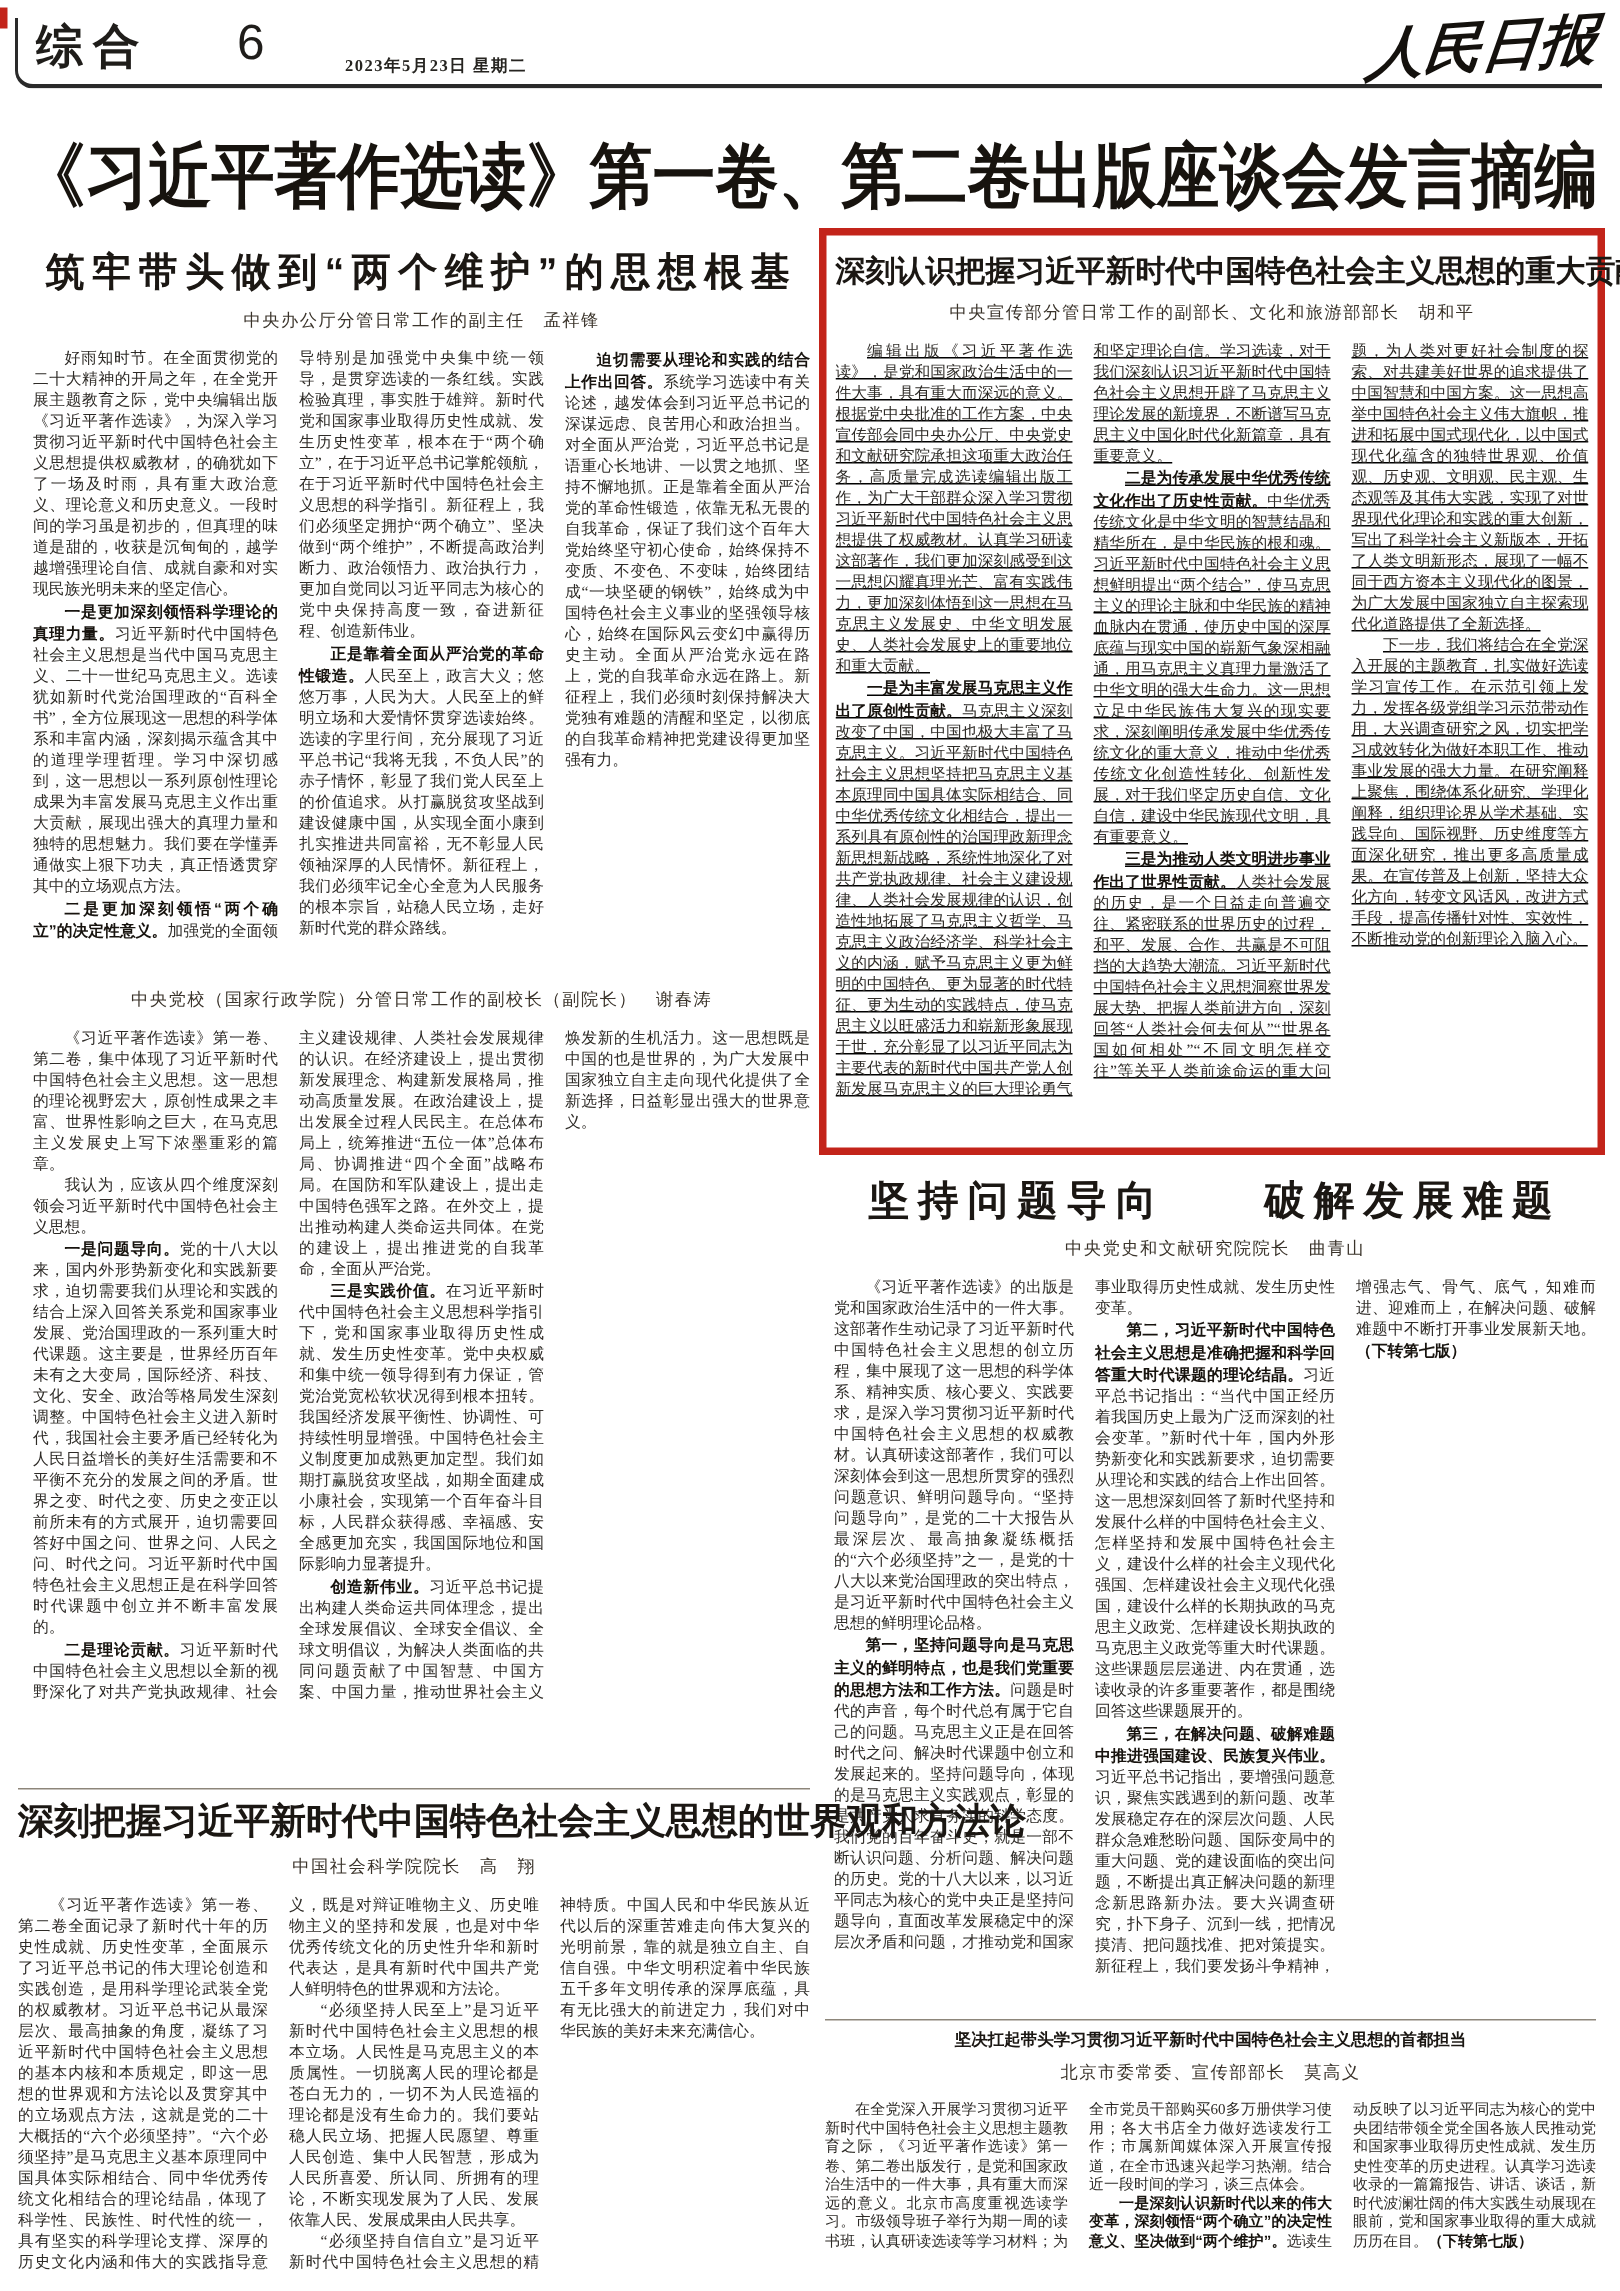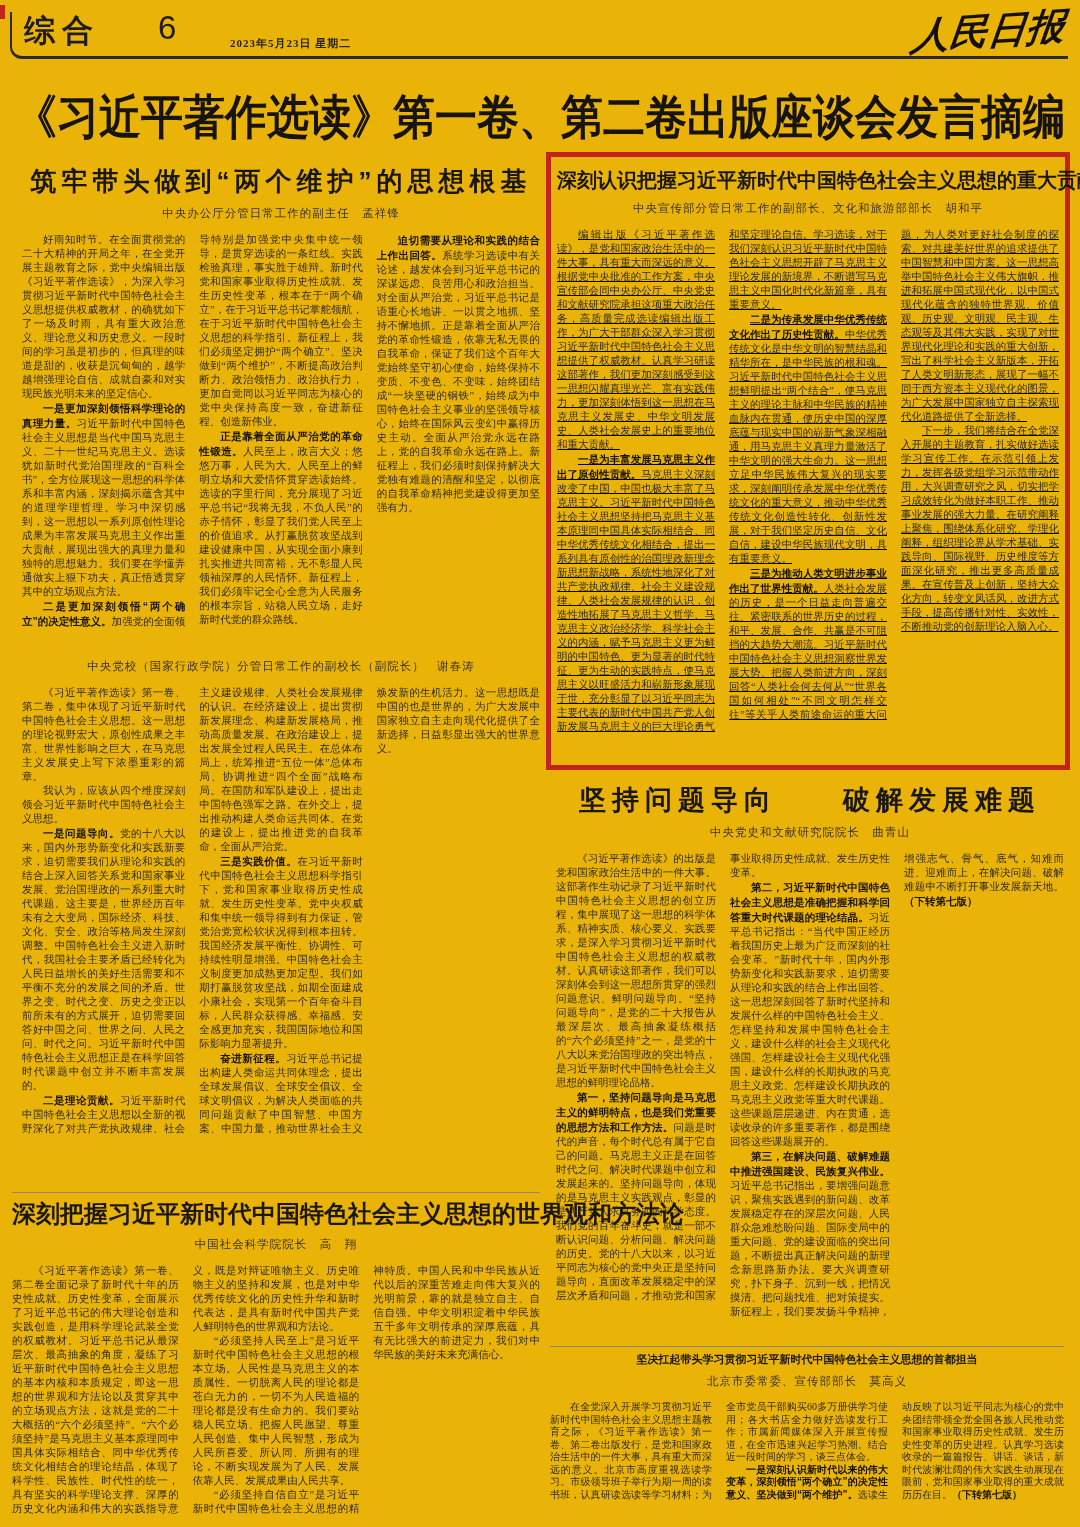--- a/index.html
+++ b/index.html
@@ -1,16 +1,16 @@
 <!DOCTYPE html>
 <html><head>
 <meta charset="utf-8">
 <style>
   html,body{margin:0;padding:0;background:#cfc9ba;}
-  #page{position:relative;width:1080px;height:1527px;margin:0 auto;background:#eab308;
+  #page{position:relative;width:1080px;height:1527px;margin:0 auto;background:#ffffff;
         overflow:hidden;font-family:"Liberation Serif",serif;}
   
   .red-tick{position:absolute;left:0;top:5px;width:5px;height:14px;background:#c3241a;}
   .header-frame{position:absolute;left:10px;top:12px;width:1056px;height:44px;
         border-left:2px solid #2a2a2a;border-bottom:3px solid #2a2a2a;border-bottom-left-radius:12px;}
   .section-label{position:absolute;left:24px;top:10px;font-family:"Liberation Sans",sans-serif;
         font-weight:700;font-size:31px;letter-spacing:7px;color:#1f1d1a;}
   .page-num{position:absolute;left:158px;top:9px;font-family:"Liberation Sans",sans-serif;
         font-size:33px;color:#1f1d1a;}
   .date-label{position:absolute;left:230px;top:36px;font-size:11px;font-weight:700;
@@ -92,21 +92,21 @@
   </div>
 
   <div id="art3" class="article">
     <div class="a-byline">中央党校（国家行政学院）分管日常工作的副校长（副院长）　谢春涛</div>
     <div class="a-body">
         <p class="para">《习近平著作选读》第一卷、第二卷，集中体现了习近平新时代中国特色社会主义思想。这一思想的理论视野宏大，原创性成果之丰富、世界性影响之巨大，在马克思主义发展史上写下浓墨重彩的篇章。</p>
         <p class="para">我认为，应该从四个维度深刻领会习近平新时代中国特色社会主义思想。</p>
         <p class="para"><b>一是问题导向。</b>党的十八大以来，国内外形势新变化和实践新要求，迫切需要我们从理论和实践的结合上深入回答关系党和国家事业发展、党治国理政的一系列重大时代课题。这主要是，世界经历百年未有之大变局，国际经济、科技、文化、安全、政治等格局发生深刻调整。中国特色社会主义进入新时代，我国社会主要矛盾已经转化为人民日益增长的美好生活需要和不平衡不充分的发展之间的矛盾。世界之变、时代之变、历史之变正以前所未有的方式展开，迫切需要回答好中国之问、世界之问、人民之问、时代之问。习近平新时代中国特色社会主义思想正是在科学回答时代课题中创立并不断丰富发展的。</p>
         <p class="para"><b>二是理论贡献。</b>习近平新时代中国特色社会主义思想以全新的视野深化了对共产党执政规律、社会主义建设规律、人类社会发展规律的认识。在经济建设上，提出贯彻新发展理念、构建新发展格局，推动高质量发展。在政治建设上，提出发展全过程人民民主。在总体布局上，统筹推进“五位一体”总体布局、协调推进“四个全面”战略布局。在国防和军队建设上，提出走中国特色强军之路。在外交上，提出推动构建人类命运共同体。在党的建设上，提出推进党的自我革命，全面从严治党。</p>
         <p class="para"><b>三是实践价值。</b>在习近平新时代中国特色社会主义思想科学指引下，党和国家事业取得历史性成就、发生历史性变革。党中央权威和集中统一领导得到有力保证，管党治党宽松软状况得到根本扭转。我国经济发展平衡性、协调性、可持续性明显增强。中国特色社会主义制度更加成熟更加定型。我们如期打赢脱贫攻坚战，如期全面建成小康社会，实现第一个百年奋斗目标，人民群众获得感、幸福感、安全感更加充实，我国国际地位和国际影响力显著提升。</p>
-        <p class="para"><b>奋进新征程。</b>习近平总书记提出构建人类命运共同体理念，提出全球发展倡议、全球安全倡议、全球文明倡议，为解决人类面临的共同问题贡献了中国智慧、中国方案、中国力量，推动世界社会主义焕发新的生机活力。这一思想既是中国的也是世界的，为广大发展中国家独立自主走向现代化提供了全新选择，日益彰显出强大的世界意义。</p>
+        <p class="para"><b>创造新伟业。</b>习近平总书记提出构建人类命运共同体理念，提出全球发展倡议、全球安全倡议、全球文明倡议，为解决人类面临的共同问题贡献了中国智慧、中国方案、中国力量，推动世界社会主义焕发新的生机活力。这一思想既是中国的也是世界的，为广大发展中国家独立自主走向现代化提供了全新选择，日益彰显出强大的世界意义。</p>
       </div>
   </div>
 
   <div id="art4" class="article">
     <div class="a-title">坚持问题导向　　破解发展难题</div>
     <div class="a-byline">中央党史和文献研究院院长　曲青山</div>
     <div class="a-body">
         <p class="para">《习近平著作选读》的出版是党和国家政治生活中的一件大事。这部著作生动记录了习近平新时代中国特色社会主义思想的创立历程，集中展现了这一思想的科学体系、精神实质、核心要义、实践要求，是深入学习贯彻习近平新时代中国特色社会主义思想的权威教材。认真研读这部著作，我们可以深刻体会到这一思想所贯穿的强烈问题意识、鲜明问题导向。“坚持问题导向”，是党的二十大报告从最深层次、最高抽象凝练概括的“六个必须坚持”之一，是党的十八大以来党治国理政的突出特点，是习近平新时代中国特色社会主义思想的鲜明理论品格。</p>
         <p class="para"><b>第一，坚持问题导向是马克思主义的鲜明特点，也是我们党重要的思想方法和工作方法。</b>问题是时代的声音，每个时代总有属于它自己的问题。马克思主义正是在回答时代之问、解决时代课题中创立和发展起来的。坚持问题导向，体现的是马克思主义实践观点，彰显的是共产党人求真务实的科学态度。我们党的百年奋斗史，就是一部不断认识问题、分析问题、解决问题的历史。党的十八大以来，以习近平同志为核心的党中央正是坚持问题导向，直面改革发展稳定中的深层次矛盾和问题，才推动党和国家事业取得历史性成就、发生历史性变革。</p>
         <p class="para"><b>第二，习近平新时代中国特色社会主义思想是准确把握和科学回答重大时代课题的理论结晶。</b>习近平总书记指出：“当代中国正经历着我国历史上最为广泛而深刻的社会变革。”新时代十年，国内外形势新变化和实践新要求，迫切需要从理论和实践的结合上作出回答。这一思想深刻回答了新时代坚持和发展什么样的中国特色社会主义、怎样坚持和发展中国特色社会主义，建设什么样的社会主义现代化强国、怎样建设社会主义现代化强国，建设什么样的长期执政的马克思主义政党、怎样建设长期执政的马克思主义政党等重大时代课题。这些课题层层递进、内在贯通，选读收录的许多重要著作，都是围绕回答这些课题展开的。</p>

